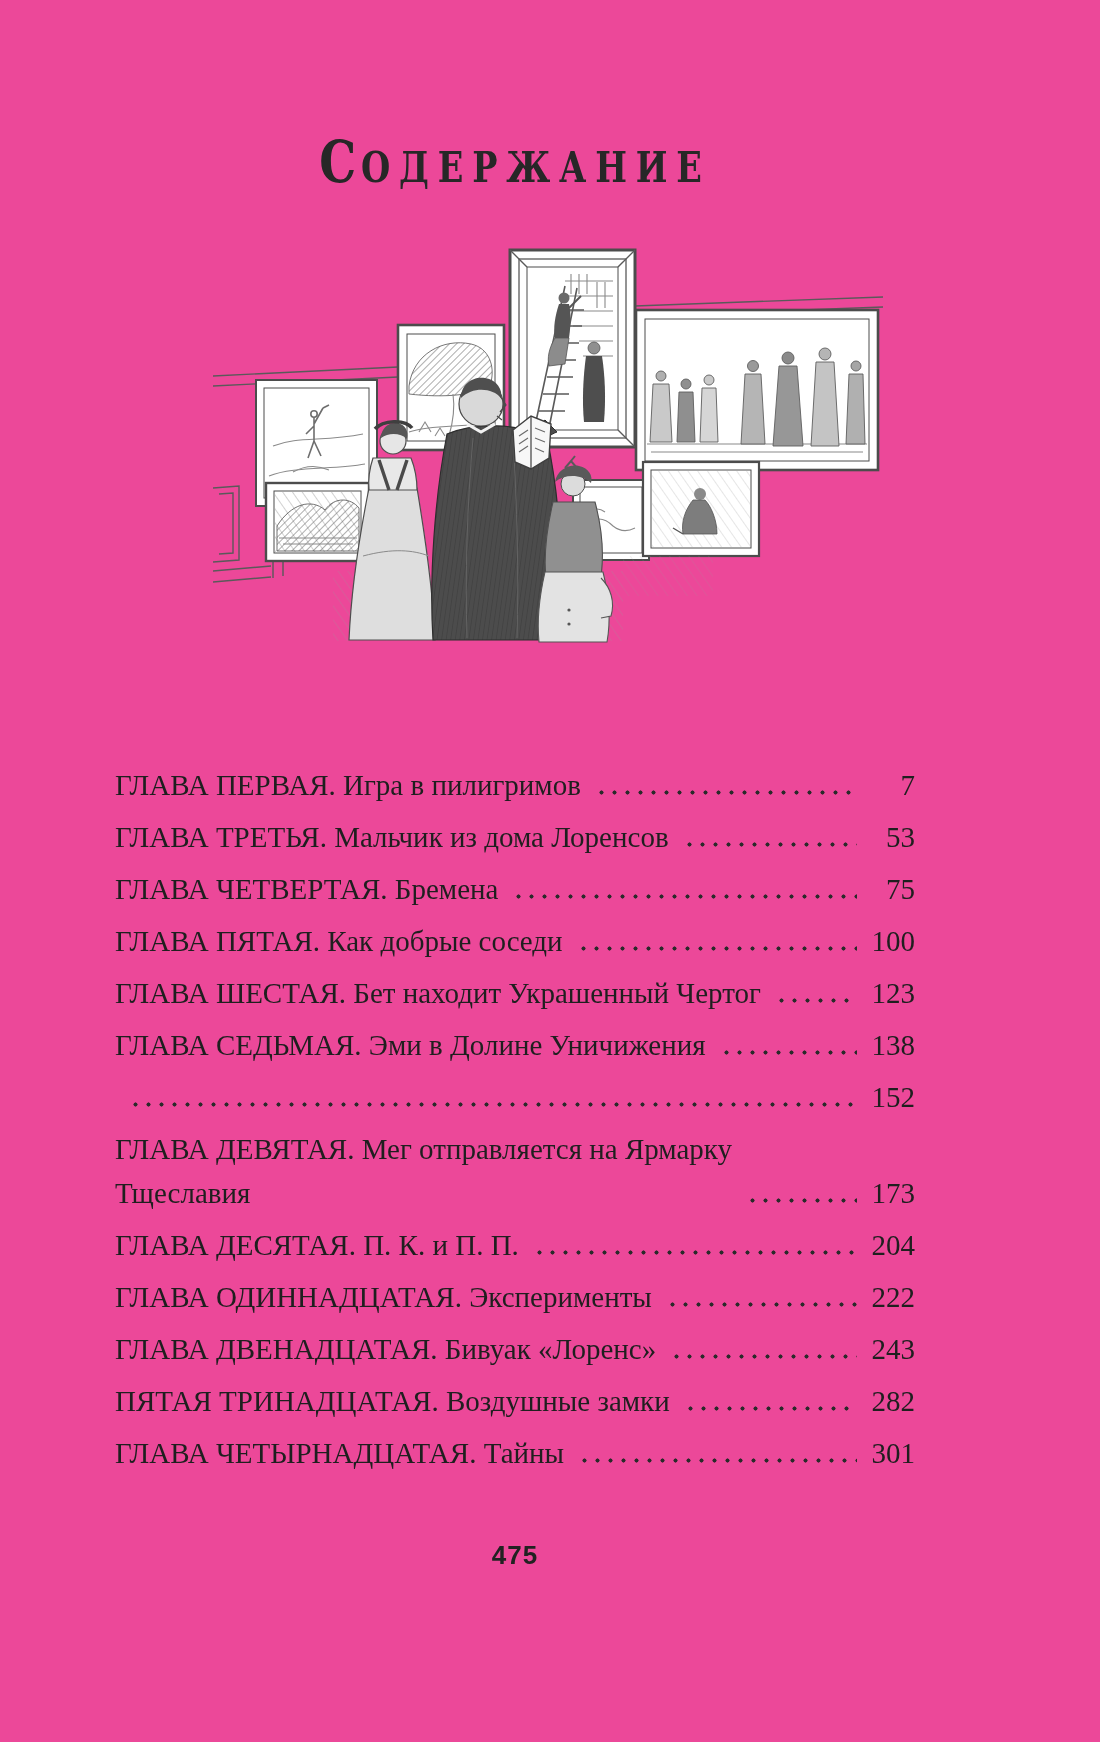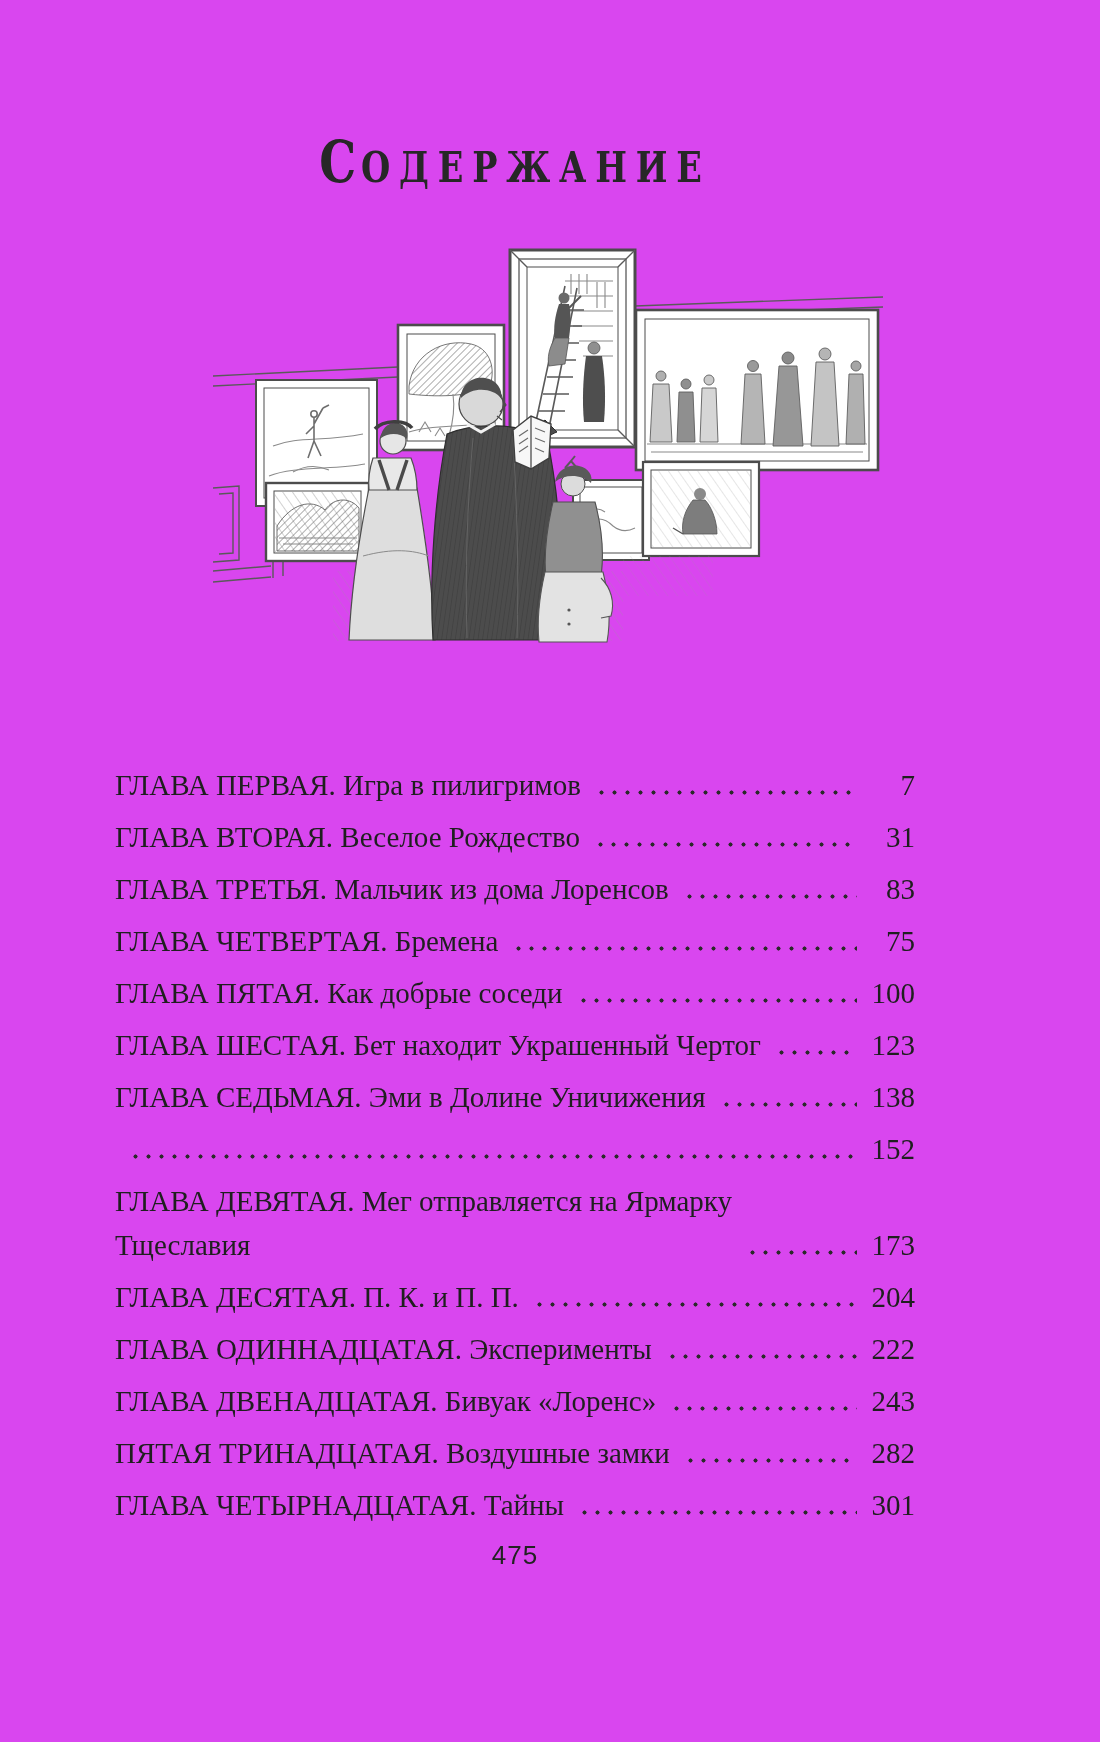--- a/index.html
+++ b/index.html
@@ -1,37 +1,37 @@
 <!DOCTYPE html>
 <html><head>
 <meta charset="utf-8">
 <style>
   html,body{margin:0;padding:0;background:#ffffff;}
-  .page{position:relative;width:1100px;height:1742px;background:#d946ef;overflow:hidden;
+  .page{position:relative;width:1100px;height:1742px;background:#ec4899;overflow:hidden;
         font-family:"Liberation Serif", serif;color:#1f1f1f;}
   
   .page-title{position:absolute;top:128px;left:115px;width:800px;margin:0;
       text-align:center;font-family:"DejaVu Serif", serif;font-weight:700;
       font-size:42px;letter-spacing:11px;color:#272727;
       transform:scaleX(0.80);transform-origin:50% 0;}
   .page-title::first-letter{font-size:58px;letter-spacing:6px;}
   
   .illustration{position:absolute;top:226px;left:213px;width:675px;height:425px;}
   
   .toc{position:absolute;top:763px;left:115px;width:800px;}
   .toc-row{display:flex;align-items:flex-end;font-size:29px;line-height:44px;
       margin-bottom:8px;color:#1f1f1f;}
   .toc-label{flex:0 1 auto;white-space:pre-line;font-family:Liberation Serif, serif;}
   .toc-dots{flex:1 1 auto;min-width:18px;height:5px;margin:0 4px 12px 10px;
       background-image:radial-gradient(circle, #2a2a2a 1.8px, transparent 2.3px);
       background-size:13px 5px;background-repeat:repeat-x;background-position:4px center;}
   .toc-page{flex:0 0 auto;min-width:54px;text-align:right;}
   
   .footer{position:absolute;top:1540px;left:115px;width:800px;text-align:center;
-      font-family:"Liberation Sans", sans-serif;font-size:26px;letter-spacing:1px;color:#222;}
+      font-family:"Liberation Sans", sans-serif;font-size:26px;letter-spacing:1px;color:#222;font-weight:bold;}
   svg .ln{stroke:#5a5a5a;stroke-width:1.4;fill:none;}
   svg .fr{stroke:#4c4c4c;fill:#ffffff;}
   svg .sketch{stroke:#8a8a8a;stroke-width:1.1;fill:none;}
 </style>
 </head>
 <body>
 
 <div class="page">
 
   <h1 class="page-title">СОДЕРЖАНИЕ</h1>
@@ -206,30 +206,25 @@
     </svg>
   </div>
 
   <div class="toc">
     <div class="toc-row">
       <span class="toc-label">ГЛАВА ПЕРВАЯ. Игра в пилигримов</span>
       <span class="toc-dots"></span>
       <span class="toc-page">7</span>
     </div>
 
-    <div class="toc-row">
-      <span class="toc-label">ГЛАВА ВТОРАЯ. Веселое Рождество</span>
-      <span class="toc-dots"></span>
-      <span class="toc-page">31</span>
-    </div>
 
     <div class="toc-row">
       <span class="toc-label">ГЛАВА ТРЕТЬЯ. Мальчик из дома Лоренсов</span>
       <span class="toc-dots"></span>
-      <span class="toc-page">83</span>
+      <span class="toc-page">53</span>
     </div>
 
     <div class="toc-row">
       <span class="toc-label">ГЛАВА ЧЕТВЕРТАЯ. Бремена</span>
       <span class="toc-dots"></span>
       <span class="toc-page">75</span>
     </div>
 
     <div class="toc-row">
       <span class="toc-label">ГЛАВА ПЯТАЯ. Как добрые соседи</span>

